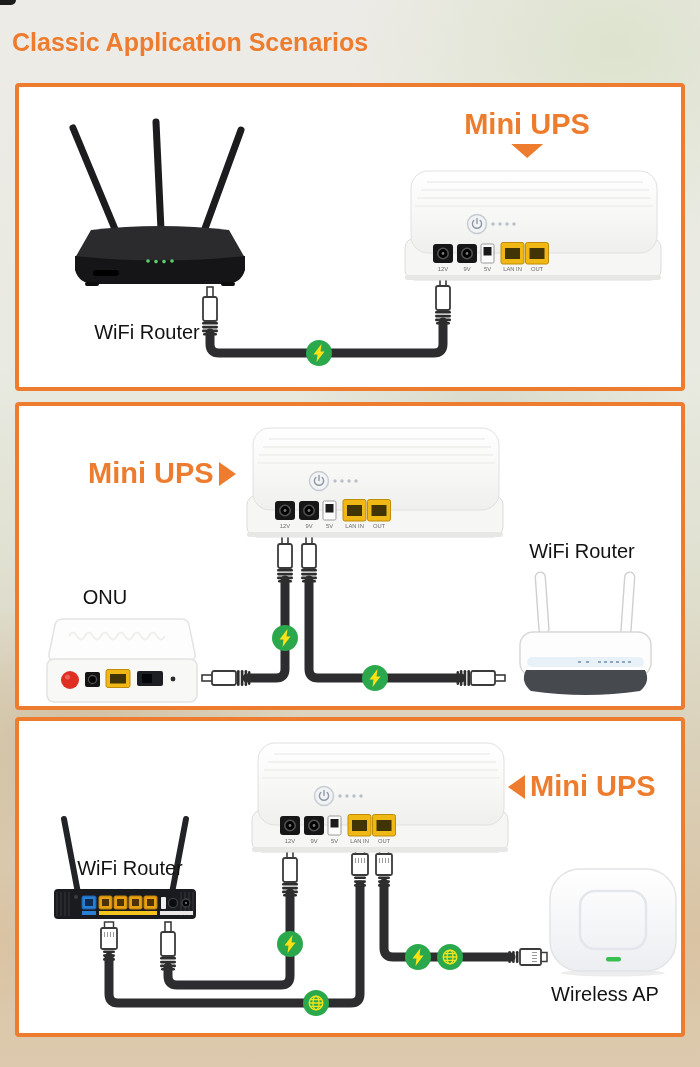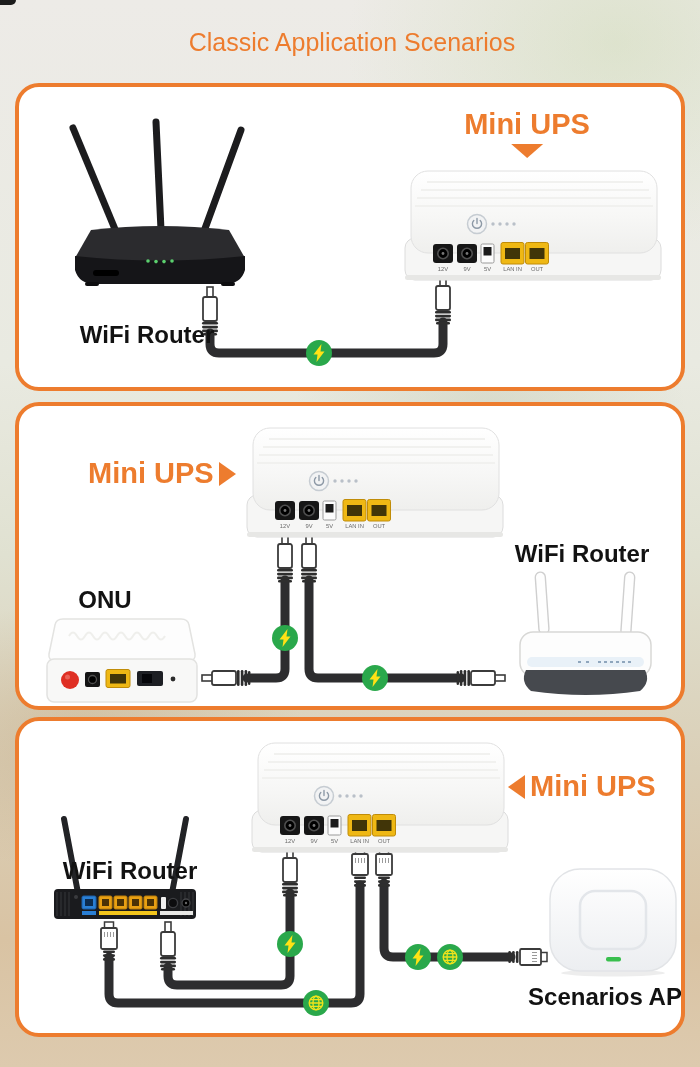--- a/index.html
+++ b/index.html
@@ -5,29 +5,29 @@
   *{margin:0;padding:0;box-sizing:border-box}
   html,body{width:700px;height:1067px}
   body{font-family:"Liberation Sans",sans-serif;overflow:hidden}
   #canvas{position:relative;width:700px;height:1067px;
     background:
       radial-gradient(55% 28% at 88% 4%, rgba(186,208,148,.30), transparent 70%),
       radial-gradient(45% 18% at 12% 69%, rgba(182,141,92,.28), transparent 70%),
       radial-gradient(40% 16% at 70% 38%, rgba(150,160,120,.18), transparent 70%),
       linear-gradient(180deg,#edebe7 0%,#e9eae1 34%,#e0e1d1 52%,#dacfb7 72%,#d9c3a3 88%,#ddcaae 100%);}
   .notch{position:absolute;left:0;top:0;width:16px;height:5px;background:#1c1c1c;border-bottom-right-radius:6px;z-index:6}
-  .title{position:absolute;left:4px;right:0;top:28px;text-align:center;font-size:25px;font-weight:normal;color:#ED7C2E}
-  .panel{position:absolute;left:15px;width:670px;background:#fff;border:4px solid #ED7C2E;border-radius:24px;overflow:hidden}
+  .title{position:absolute;left:12px;right:0;top:28px;font-size:25px;font-weight:bold;color:#ED7C2E}
+  .panel{position:absolute;left:15px;width:670px;background:#fff;border:4px solid #ED7C2E;border-radius:4px;overflow:hidden}
   #p1{top:83px;height:308px}
   #p2{top:402px;height:308px}
   #p3{top:717px;height:320px}
   .wires{position:absolute;left:0;top:0;z-index:1}
   .dev{position:absolute;z-index:2}
   .cable{fill:none;stroke:#2d2d2f;stroke-width:9;stroke-linecap:round}
-  .dlabel{position:absolute;z-index:3;font-weight:bold;font-size:24px;color:#121212;transform:translateX(-50%);white-space:nowrap}
+  .dlabel{position:absolute;z-index:3;font-weight:normal;font-size:20px;color:#121212;transform:translateX(-50%);white-space:nowrap}
   .ups-label{position:absolute;z-index:3;display:flex;align-items:center;gap:5px;color:#ED7C2E;font-weight:bold;font-size:29px;white-space:nowrap}
   .ups-label.col{flex-direction:column;gap:3px;transform:translateX(-50%)}
   .tri-down{width:0;height:0;border-left:16px solid transparent;border-right:16px solid transparent;border-top:14px solid #ED7C2E}
   .tri-right{width:0;height:0;border-top:12px solid transparent;border-bottom:12px solid transparent;border-left:17px solid #ED7C2E}
   .tri-left{width:0;height:0;border-top:12px solid transparent;border-bottom:12px solid transparent;border-right:17px solid #ED7C2E}
   svg text{font-family:"Liberation Sans",sans-serif}
 </style>
 </head>
 <body>
 
@@ -284,15 +284,15 @@
       <use href="#router-rear-black"></use>
     </svg>
     <svg class="dev" style="left:523px;top:146px" width="140" height="112" viewBox="0 0 140 112">
       <use href="#ap-body"></use>
     </svg>
     <div class="ups-label" style="left:489px;top:49px">
       <span class="tri-left"></span>
       <span>Mini UPS</span>
     </div>
     <div class="dlabel" style="left:111px;top:136px">WiFi Router</div>
-    <div class="dlabel" style="left:586px;top:262px">Scenarios AP</div>
+    <div class="dlabel" style="left:586px;top:262px">Wireless AP</div>
   </section>
 </div>
 
 </body></html>

